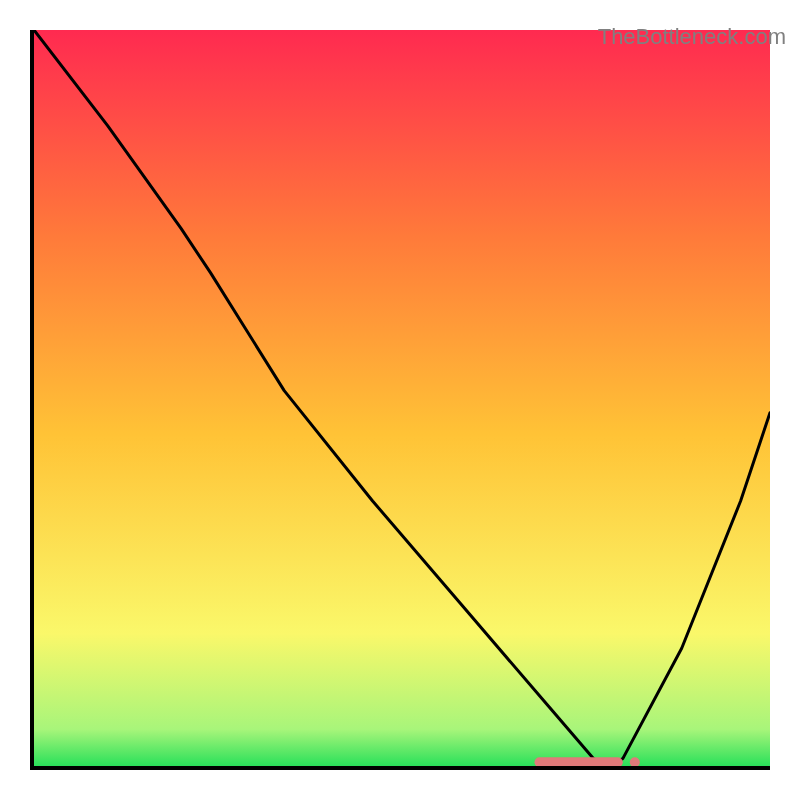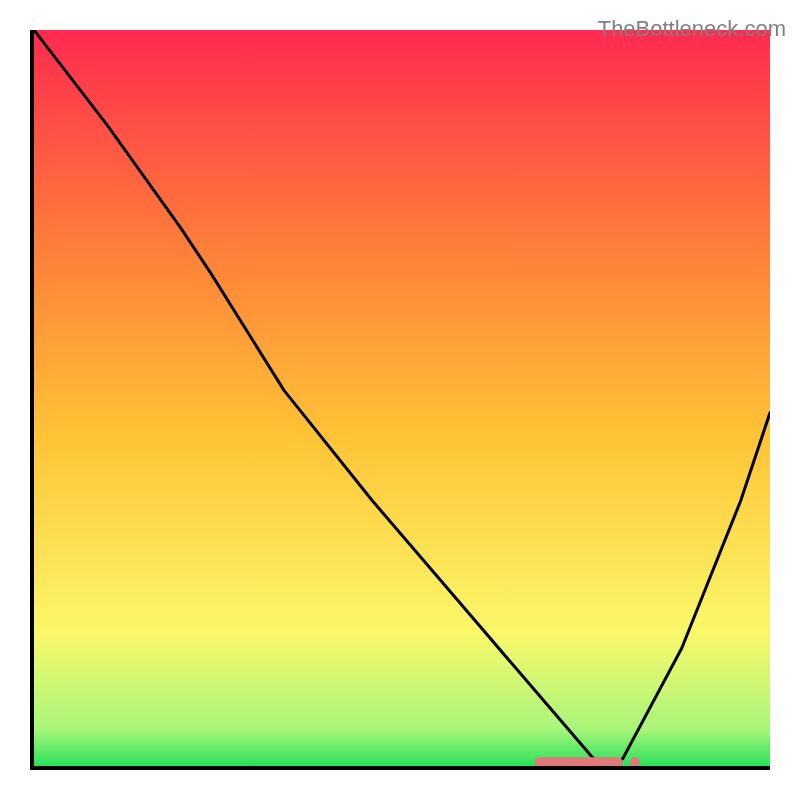--- a/index.html
+++ b/index.html
@@ -6,21 +6,21 @@
     margin: 0;
     padding: 0;
     width: 800px;
     height: 800px;
     background: #ffffff;
     font-family: Arial, sans-serif;
     position: relative;
   }
   .watermark {
     position: absolute;
-    top: 16px;
+    top: 24px;
     right: 14px;
     font-size: 22px;
     font-weight: 400;
     color: #808080;
     z-index: 10;
   }
   .chart-area {
     position: absolute;
     top: 30px;
     left: 30px;

